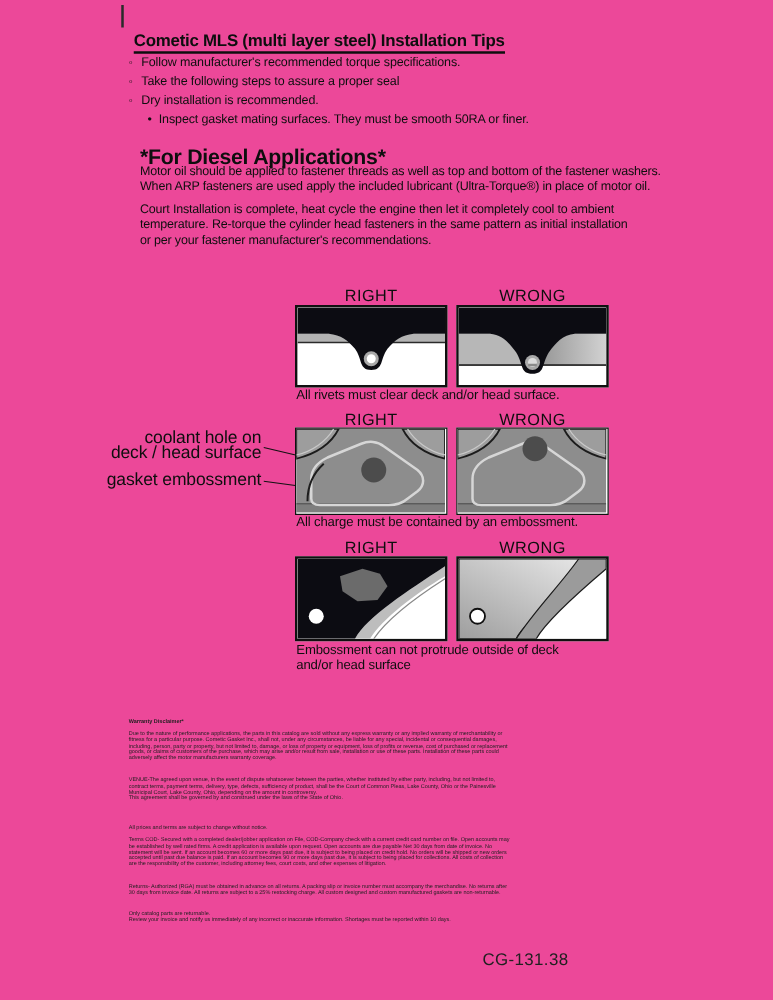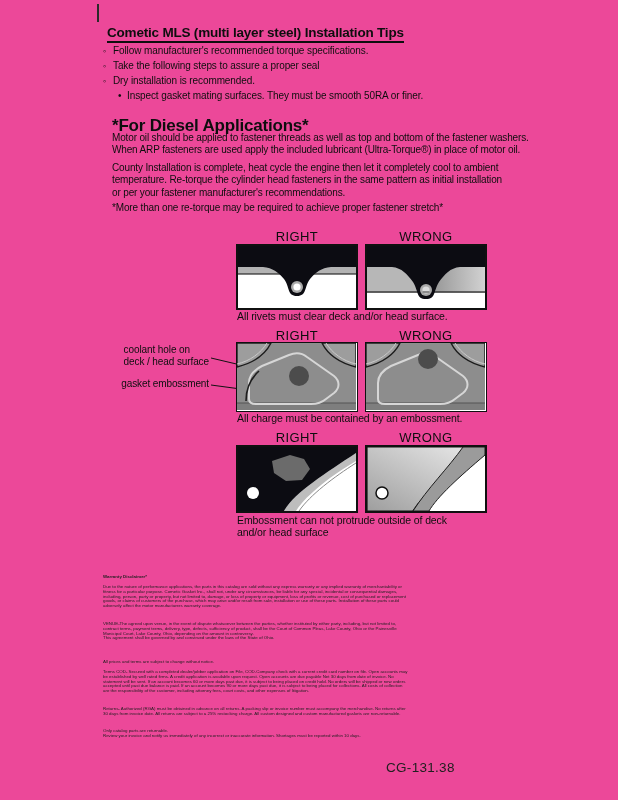--- a/index.html
+++ b/index.html
@@ -14,21 +14,21 @@
   .b-sub{padding-left:15px;}
   .bglyph{display:inline-block;width:10px;font-size:9px;}
   .sglyph{display:inline-block;width:9px;font-size:10px;}
   .h2{left:112px;top:116px;font-size:17px;font-weight:bold;letter-spacing:-0.2px;}
   .para{left:112px;font-size:10px;line-height:12.4px;white-space:pre-line;letter-spacing:-0.15px;}
   .p1{top:132px;} .p2{top:162px;} .p3{top:202px;}
   .dlabel{width:122px;text-align:center;font-size:13px;letter-spacing:0.4px;}
   .dbox{width:122px;box-sizing:border-box;border:2px solid #101010;background:#fff;}
   .dbox svg{display:block;}
   .dcap{left:237px;font-size:10.5px;line-height:11.5px;white-space:pre-line;letter-spacing:-0.1px;}
-  .slabel{right:409px;text-align:left;font-size:10px;line-height:11.5px;white-space:pre-line;letter-spacing:-0.1px;}
+  .slabel{right:409px;text-align:right;font-size:14px;line-height:11.5px;white-space:pre-line;letter-spacing:-0.1px;}
   .fp{left:103px;width:415px;font-size:4.4px;line-height:4.75px;color:#1f1f1f;white-space:pre-line;}
   .fp-h{font-weight:bold;}
   .footer{left:386px;top:760px;font-size:13.5px;letter-spacing:0.3px;color:#202020;}
 </style>
 </head>
 <body>
 
 <div class="page">
 
   <div class="abs crop-mark"></div>
@@ -38,24 +38,23 @@
   <div class="abs bullets">
     <div class="b-row"><span class="bglyph">◦</span><span>Follow manufacturer's recommended torque specifications.</span></div>
     <div class="b-row"><span class="bglyph">◦</span><span>Take the following steps to assure a proper seal</span></div>
     <div class="b-row"><span class="bglyph">◦</span><span>Dry installation is recommended.</span></div>
     <div class="b-row b-sub"><span class="sglyph">•</span><span>Inspect gasket mating surfaces.  They must be smooth 50RA or finer.</span></div>
   </div>
 
   <div class="abs h2">*For Diesel Applications*</div>
   <div class="abs para p1">Motor oil should be applied to fastener threads as well as top and bottom of the fastener washers.
 When ARP fasteners are used apply the included lubricant (Ultra-Torque®) in place of motor oil.</div>
-  <div class="abs para p2">County Installation is complete, heat cycle the engine then let it completely cool to ambient
+  <div class="abs para p2">Court Installation is complete, heat cycle the engine then let it completely cool to ambient
 temperature. Re-torque the cylinder head fasteners in the same pattern as initial installation
 or per your fastener manufacturer's recommendations.</div>
-  <div class="abs para p3">*More than one re-torque may be required to achieve proper fastener stretch*</div>
 
   <div class="abs dlabel" style="left:236px;top:229px;">RIGHT</div>
   <div class="abs dlabel" style="left:365px;top:229px;">WRONG</div>
   <div class="abs dbox" style="left:236px;top:244px;height:66px;">
     <svg width="118" height="62" viewBox="0 0 118 62">
       <rect width="118" height="62" fill="#ffffff"></rect>
       <rect x="0" y="21" width="118" height="7" fill="#b3b3b3"></rect>
       <rect x="0" y="27.4" width="118" height="1.2" fill="#2a2a2a"></rect>
       <path d="M0,0 H118 V21 H93 C83,22 78,26 72,33 C66,41 69,50 59,50 C49,50 52,41 46,33 C40,26 35,22 25,21 H0 Z" fill="#0c0c12"></path>
       <circle cx="59" cy="41" r="7" fill="#0c0c12"></circle>

